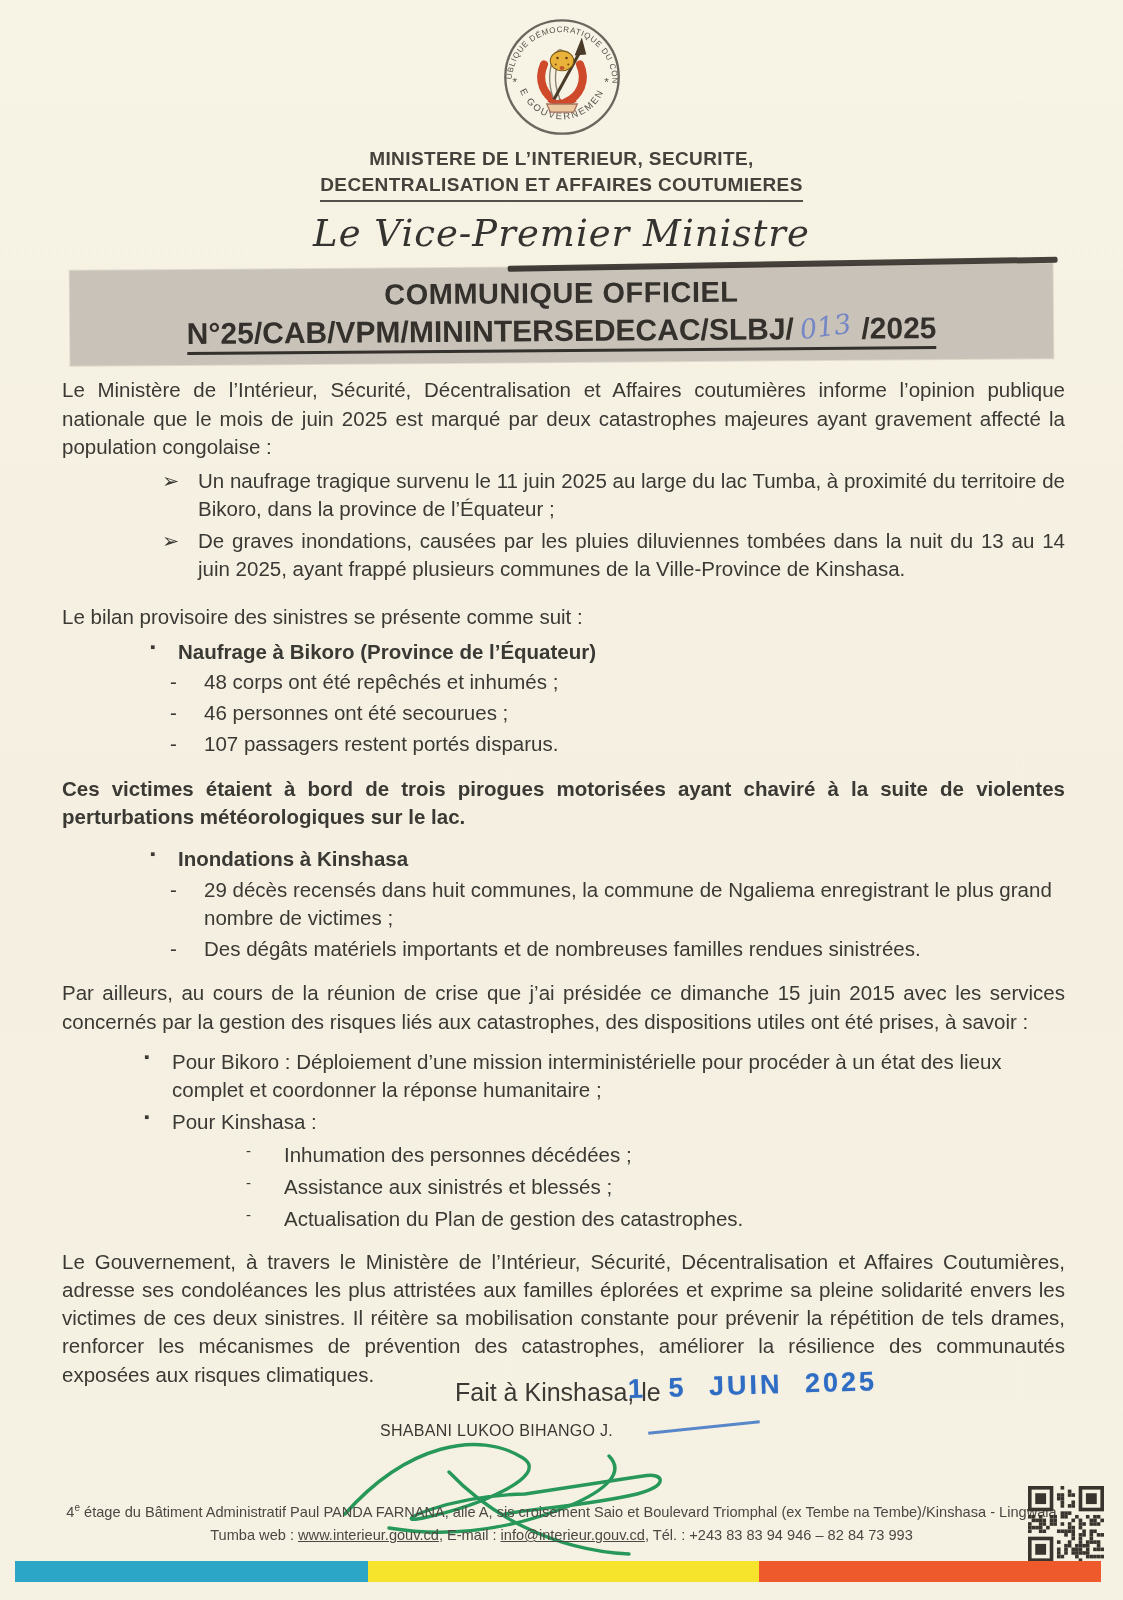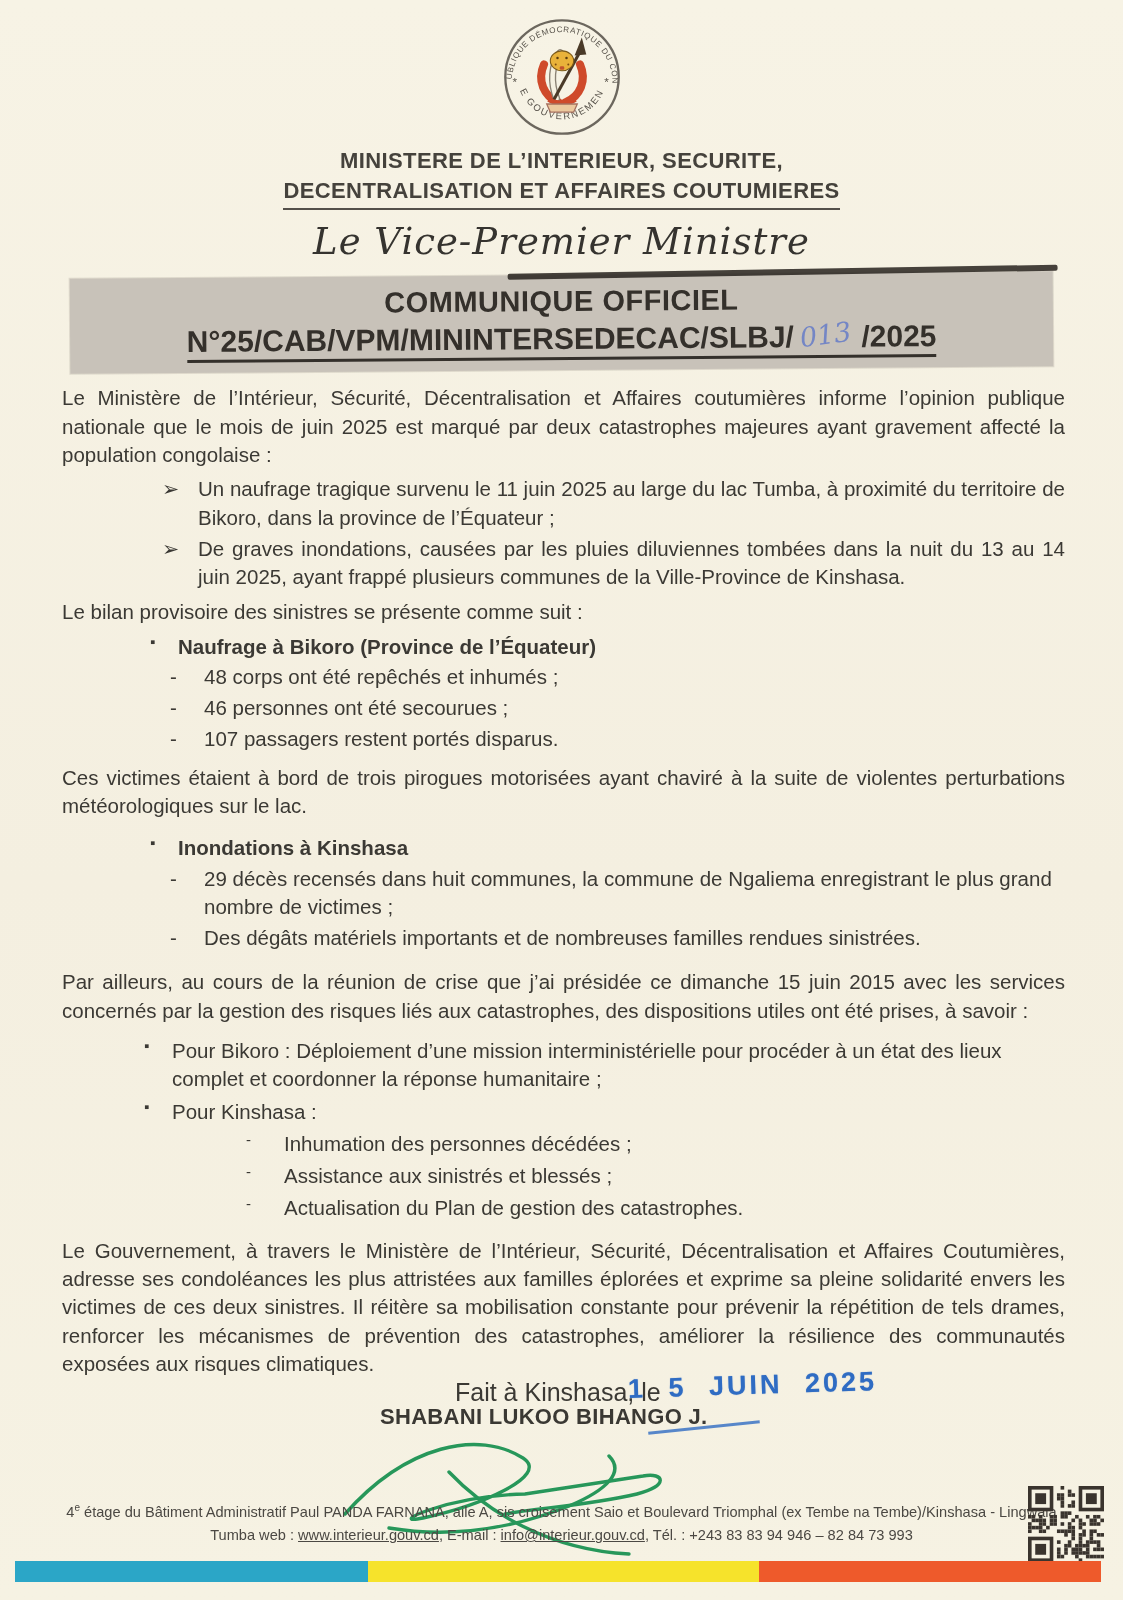--- a/index.html
+++ b/index.html
@@ -9,21 +9,21 @@
     margin:0 auto;
     background:linear-gradient(180deg,#f7f3e5 0%,#f4efe0 55%,#f6f2e3 100%);
     font-family:"Liberation Sans",sans-serif;
     color:#3b3934;
     overflow:hidden;
   }
   
   .hdr{ text-align:center; padding-top:14px; }
   .seal{ display:block; margin:0 auto; }
   .ministry1,.ministry2{
-    font-size:22px; font-weight:bold; color:#45423c; letter-spacing:.4px; line-height:1.35;
+    font-size:19px; font-weight:bold; color:#45423c; letter-spacing:.4px; line-height:1.35;
   }
   .ministry1{ margin-top:6px; }
   .ministry2 .u{ border-bottom:2px solid #54504a; padding-bottom:3px; display:inline-block; }
   .script-title{
     margin-top:10px;
     font-family:"DejaVu Serif",serif; font-style:italic;
     font-size:37px; color:#35332f; letter-spacing:1px;
   }
   
   .banner{
@@ -41,22 +41,22 @@
   .banner-ref .wrap{ border-bottom:3px solid #34302b; padding-bottom:2px; }
   .hand-ref{
     font-family:"DejaVu Serif",serif; font-style:italic; font-weight:normal;
     font-size:27px; display:inline-block; transform:rotate(-7deg) translateY(-3px);
     margin:0 10px 0 6px;
   }
   
   .bodytext{ padding:0 58px 0 62px; font-size:20.5px; line-height:1.38; }
   .para{ margin:0; text-align:justify; }
   .p-intro{ margin-top:14px; }
-  .p-bilan{ margin-top:7px; }
-  .p-victimes{ margin-top:10px; }
+  .p-bilan{ margin-top:20px; }
+  .p-victimes{ margin-top:16px;font-weight:bold; }
   .p-parailleurs{ margin-top:16px; }
   .p-closing{ margin-top:14px; }
   ul{ list-style:none; margin:0; padding:0; }
   li{ position:relative; }
   .arrow-list{ margin:6px 0 0 100px; }
   .arrow-list li{ padding-left:36px; margin-bottom:3px; text-align:justify; }
   .arrow-list li .mk{ position:absolute; left:0; top:0; }
   .dash-list{ margin:2px 0 0 106px; }
   .dash-list li{ padding-left:36px; margin-bottom:3px; }
   .dash-list li .mk{ position:absolute; left:2px; top:0; }
@@ -72,21 +72,21 @@
   .nested-dash li .mk{ position:absolute; left:0; top:0; }
   
   .sigblock{ position:absolute; left:0; top:1374px; width:100%; height:200px; }
   .dateline{ position:absolute; left:455px; top:4px; font-size:25px; }
   .stamp{
     position:absolute; left:628px; top:-4px;
     font-size:27px; font-weight:bold; letter-spacing:3px; word-spacing:12px;
     transform:rotate(-1.8deg); text-shadow:0 0 1px rgba(47,108,195,.55);
   }
   .stamp-line{ position:absolute; left:648px; top:52px; width:112px; height:3px; transform:rotate(-6deg); opacity:.8; }
-  .signatory{ position:absolute; left:380px; top:30px; font-size:22px; font-weight:bold; color:#3a3833; letter-spacing:.3px; }
+  .signatory{ position:absolute; left:380px; top:48px; font-size:16px; font-weight:normal; color:#3a3833; letter-spacing:.3px; }
   .signature-svg{ position:absolute; left:322px; top:36px; }
   
   .foot{ position:absolute; left:40px; right:40px; top:1500px; text-align:center; font-size:14.6px; color:#4b4843; line-height:1.6; }
   .foot a{ color:#4b4843; }
   .foot sup{ font-size:10px; }
   .qr{ position:absolute; right:19px; top:1486px; }
   .tricolor{ position:absolute; left:15px; top:1561px; width:1086px; height:21px; display:flex; }
   .tricolor .seg1{ width:32.5%; }
   .tricolor .seg2{ width:36%; }
   .tricolor .seg3{ width:31.5%; }

